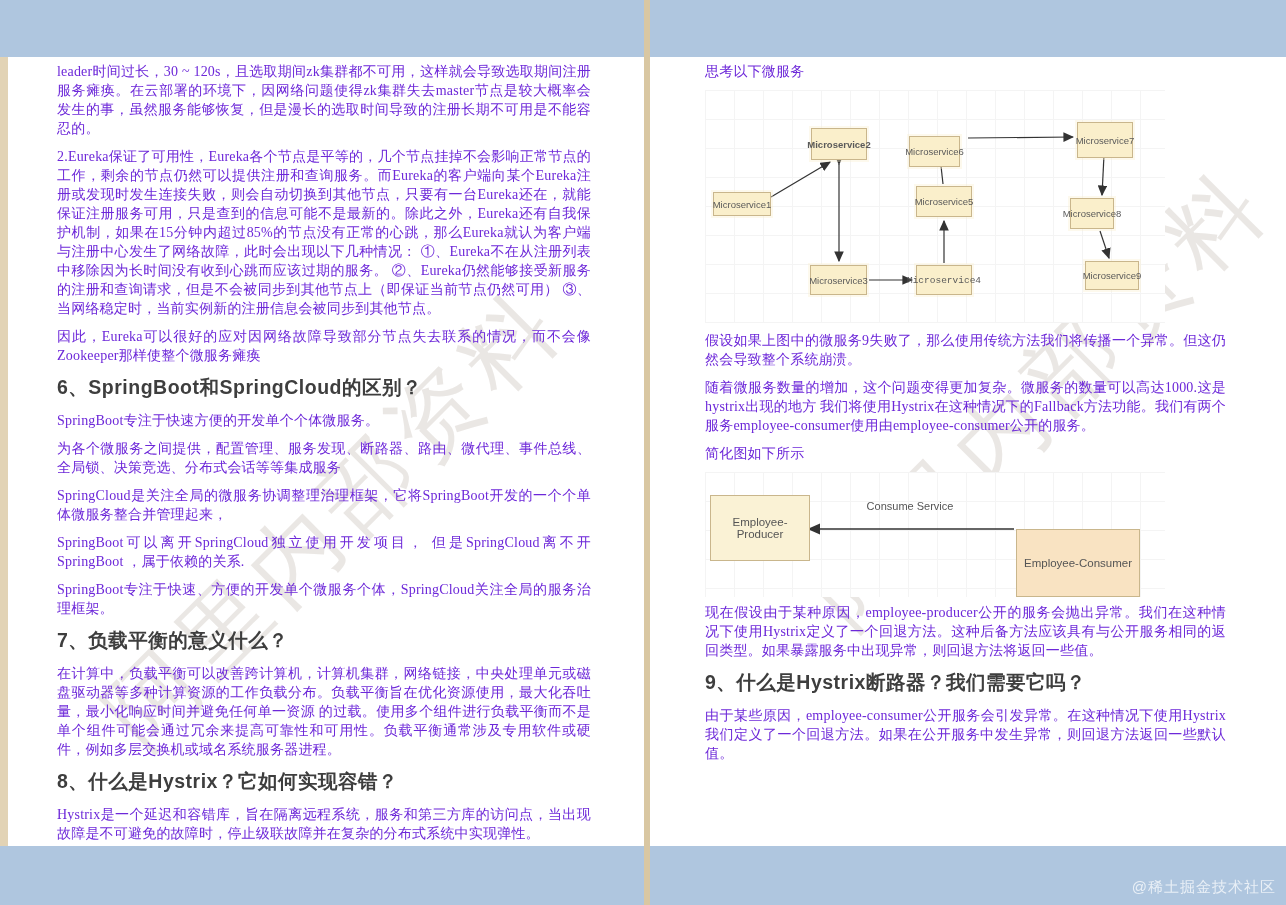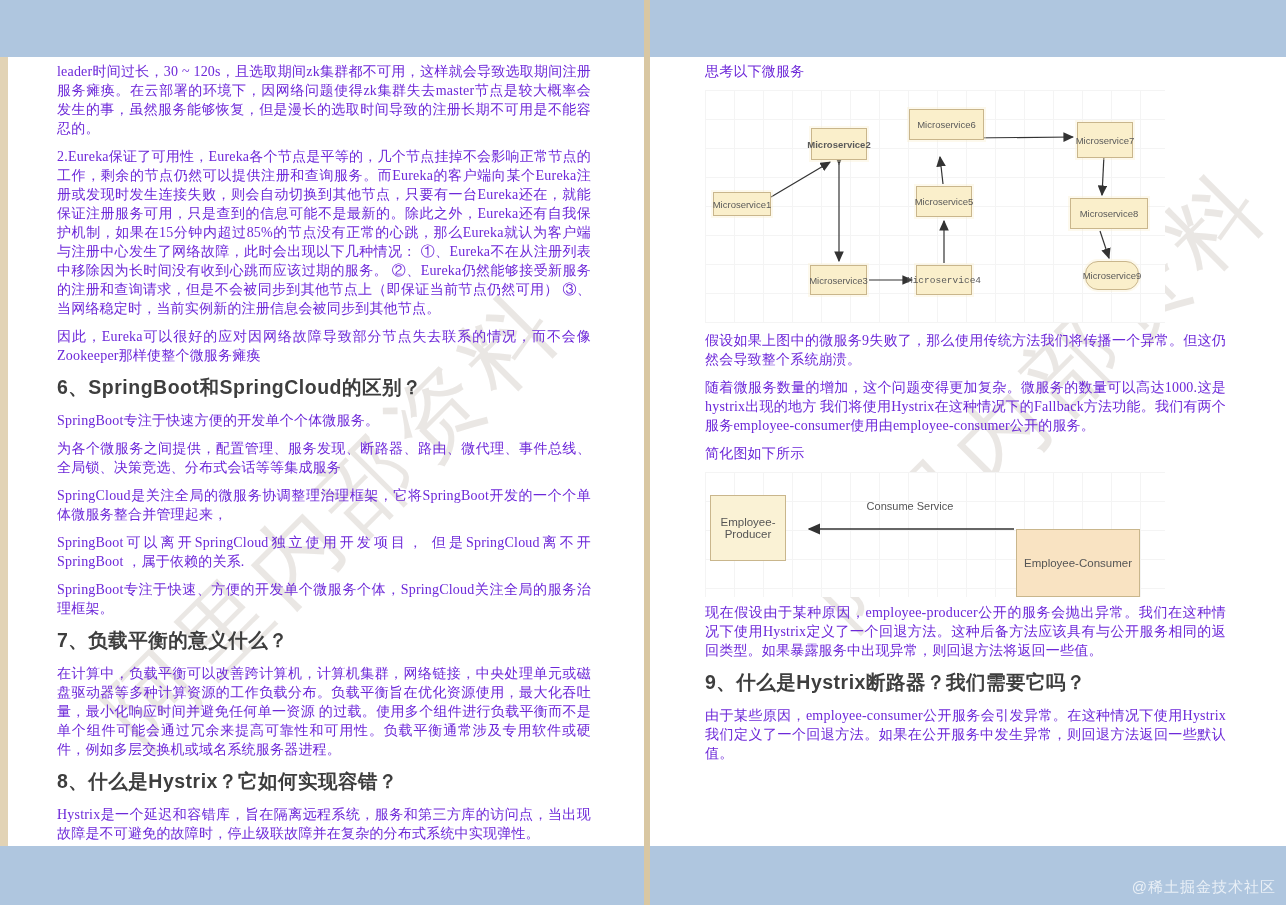--- a/index.html
+++ b/index.html
@@ -110,41 +110,41 @@
         <line x1="238" y1="94" x2="235" y2="67" stroke="#333" stroke-width="1.2" marker-end="url(#ah)"></line>
         <line x1="263" y1="48" x2="368" y2="47" stroke="#333" stroke-width="1.2" marker-end="url(#ah)"></line>
         <line x1="399" y1="65" x2="397" y2="105" stroke="#333" stroke-width="1.2" marker-end="url(#ah)"></line>
         <line x1="395" y1="141" x2="404" y2="168" stroke="#333" stroke-width="1.2" marker-end="url(#ah)"></line>
       </svg>
       <div class="node" style="left:8px;top:102px;width:58px;height:24px;">Microservice1</div>
       <div class="node" style="left:106px;top:38px;width:56px;height:32px;font-weight:bold;">Microservice2</div>
       <div class="node" style="left:105px;top:175px;width:57px;height:30px;">Microservice3</div>
       <div class="node" style="left:211px;top:175px;width:56px;height:30px;font-family:Liberation Mono, monospace;">Microservice4</div>
       <div class="node" style="left:211px;top:96px;width:56px;height:31px;">Microservice5</div>
-      <div class="node" style="left:204px;top:19px;width:75px;height:31px;">Microservice6</div>
+      <div class="node" style="left:204px;top:46px;width:51px;height:31px;">Microservice6</div>
       <div class="node" style="left:372px;top:32px;width:56px;height:36px;">Microservice7</div>
-      <div class="node" style="left:365px;top:108px;width:78px;height:31px;">Microservice8</div>
-      <div class="node" style="left:380px;top:171px;width:54px;height:29px;border-radius:13px;">Microservice9</div>
+      <div class="node" style="left:365px;top:108px;width:44px;height:31px;">Microservice8</div>
+      <div class="node" style="left:380px;top:171px;width:54px;height:29px;">Microservice9</div>
     </div>
 
     <p class="body-text">假设如果上图中的微服务9失败了，那么使用传统方法我们将传播一个异常。但这仍然会导致整个系统崩溃。</p>
     <p class="body-text">随着微服务数量的增加，这个问题变得更加复杂。微服务的数量可以高达1000.这是hystrix出现的地方 我们将使用Hystrix在这种情况下的Fallback方法功能。我们有两个服务employee-consumer使用由employee-consumer公开的服务。</p>
     <p class="body-text">简化图如下所示</p>
 
     <div class="diagram diagram2">
       <svg class="arrow-svg" width="460" height="125">
         <defs>
           <marker id="ah2" markerWidth="9" markerHeight="8" refX="8" refY="4" orient="auto">
             <path d="M0,0 L9,4 L0,8 z" fill="#333"></path>
           </marker>
         </defs>
         <line x1="309" y1="57" x2="104" y2="57" stroke="#333" stroke-width="1.4" marker-end="url(#ah2)"></line>
       </svg>
       <div class="edge-label" style="left:150px;top:28px;width:110px;">Consume Service</div>
-      <div class="node2" style="left:5px;top:23px;width:76px;height:66px;background:#FAF2D5;">Employee-Producer</div>
+      <div class="node2" style="left:5px;top:23px;width:100px;height:66px;background:#FAF2D5;">Employee-Producer</div>
       <div class="node2" style="left:311px;top:22px;width:124px;height:68px;background:#F9E3C2;margin-top:35px;">Employee-Consumer</div>
     </div>
 
     <p class="body-text">现在假设由于某种原因，employee-producer公开的服务会抛出异常。我们在这种情况下使用Hystrix定义了一个回退方法。这种后备方法应该具有与公开服务相同的返回类型。如果暴露服务中出现异常，则回退方法将返回一些值。</p>
     <h2 class="sec">9、什么是Hystrix断路器？我们需要它吗？</h2>
     <p class="body-text">由于某些原因，employee-consumer公开服务会引发异常。在这种情况下使用Hystrix我们定义了一个回退方法。如果在公开服务中发生异常，则回退方法返回一些默认值。</p>
   </div>
 </div>
 
 <div class="footer-credit">@稀土掘金技术社区</div>

